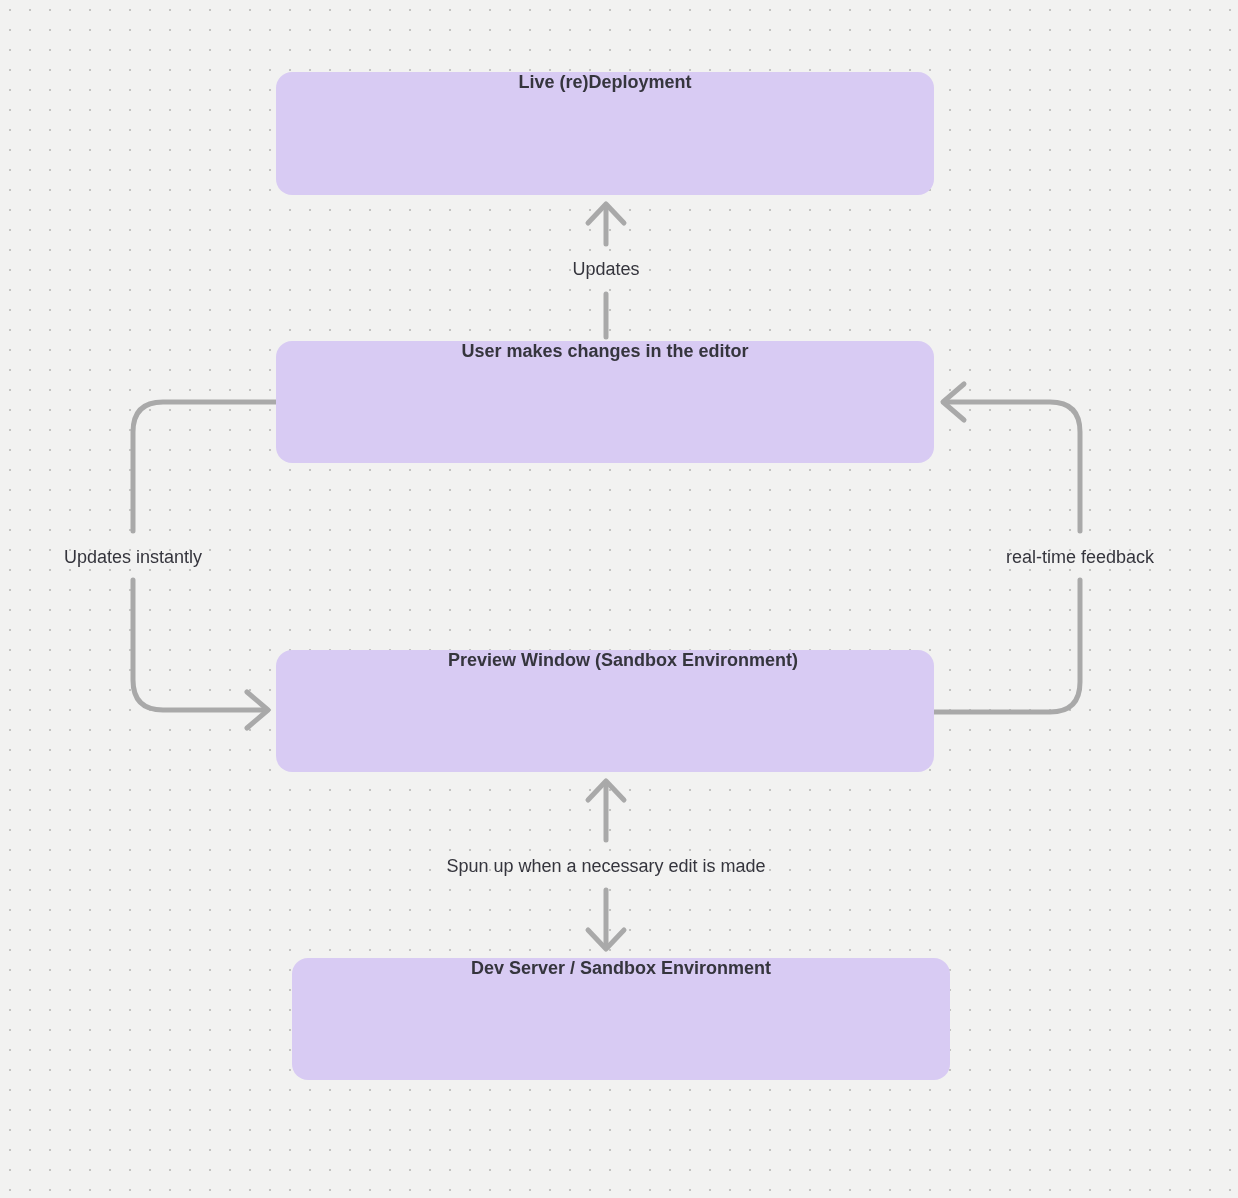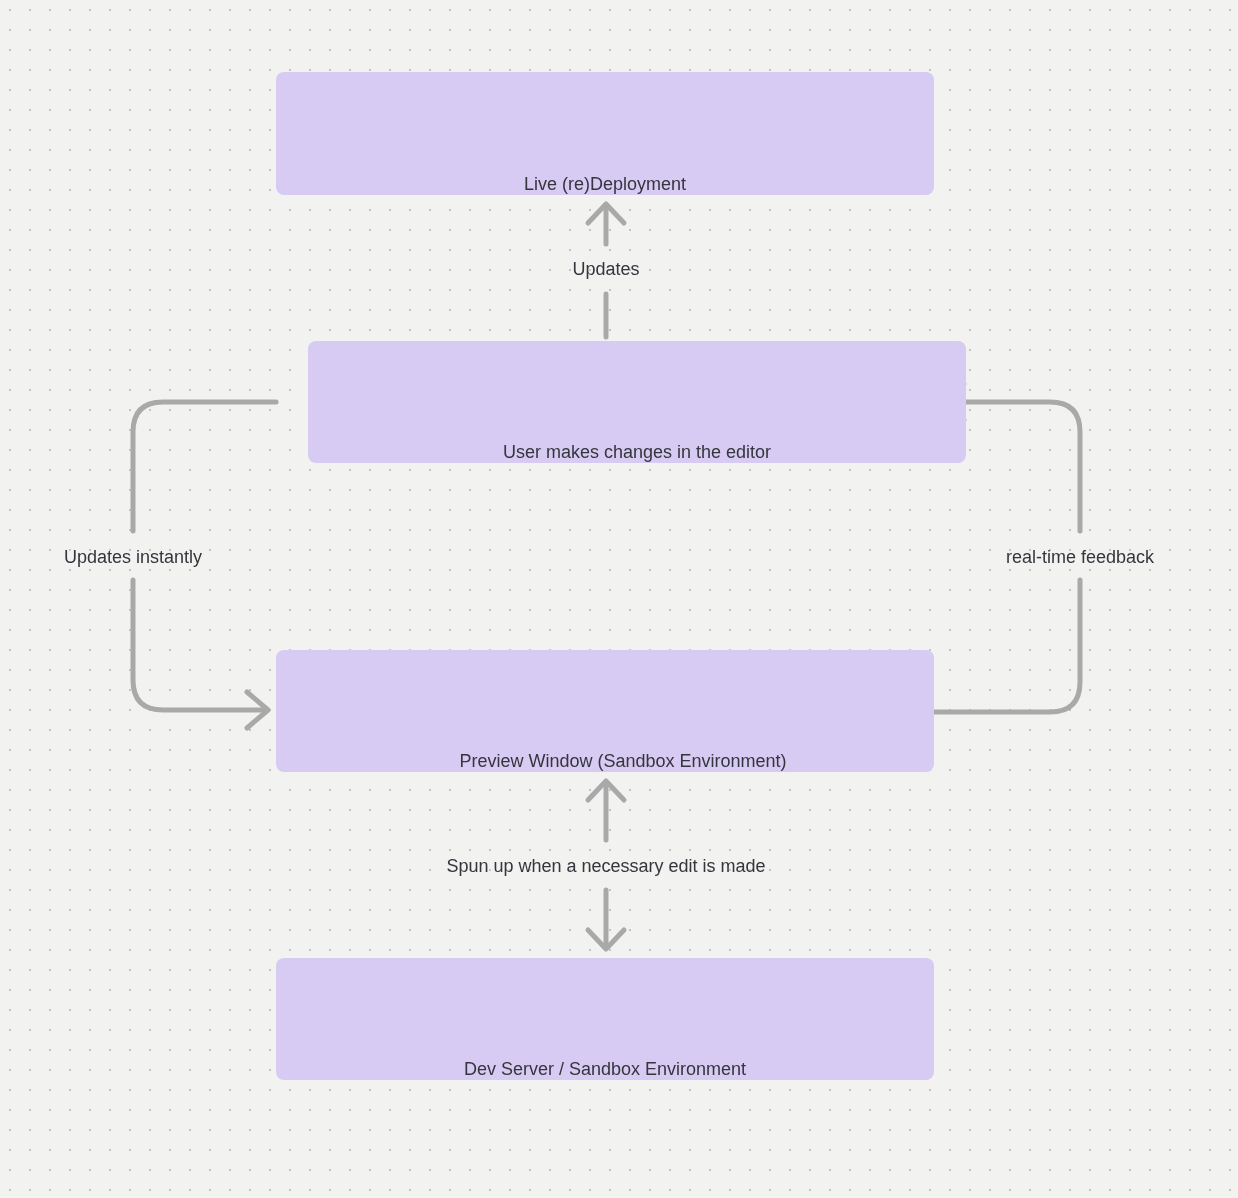--- a/index.html
+++ b/index.html
@@ -37,41 +37,42 @@
     stroke-width: 5;
     stroke-linecap: round;
     stroke-linejoin: round;
   }
   .node {
     position: absolute;
     left: 276px;
     width: 658px;
     height: 122px;
     background: var(--node-fill);
-    border-radius: 8px;
+    border-radius: 16px;
     display: flex;
-    align-items: flex-end;
+    align-items: flex-start;
     justify-content: center;
+    font-weight: bold;
   }
   .node-label {
     font-size: 18px;
     color: var(--text);
     white-space: nowrap;
   }
   .edge-label {
     position: absolute;
     transform: translate(-50%, -50%);
     font-size: 18px;
     color: var(--text);
     white-space: nowrap;
   }
   #node-live { top: 72px; height: 123px; }
-  #node-editor { top: 341px; margin-left: 32px; }
+  #node-editor { top: 341px; }
   #node-preview { top: 650px; padding-left: 36px; }
-  #node-devserver { top: 958px; }
+  #node-devserver { top: 958px; margin-left: 16px; }
   #label-publish { left: 606px; top: 269px; }
   #label-updates { left: 133px; top: 557px; text-align: right; }
   #label-feedback { left: 1080px; top: 557px; }
   #label-spunup { left: 606px; top: 866px; }
 </style>
 </head>
 <body>
 
 <div class="canvas">
 

